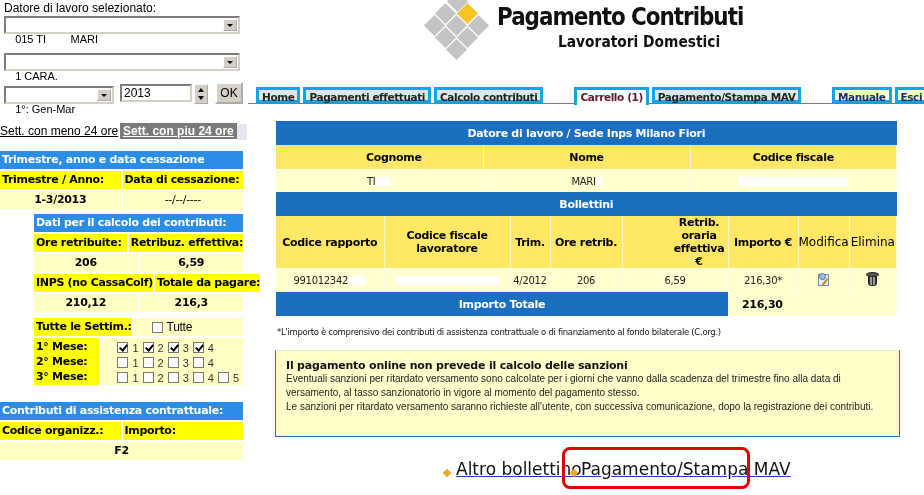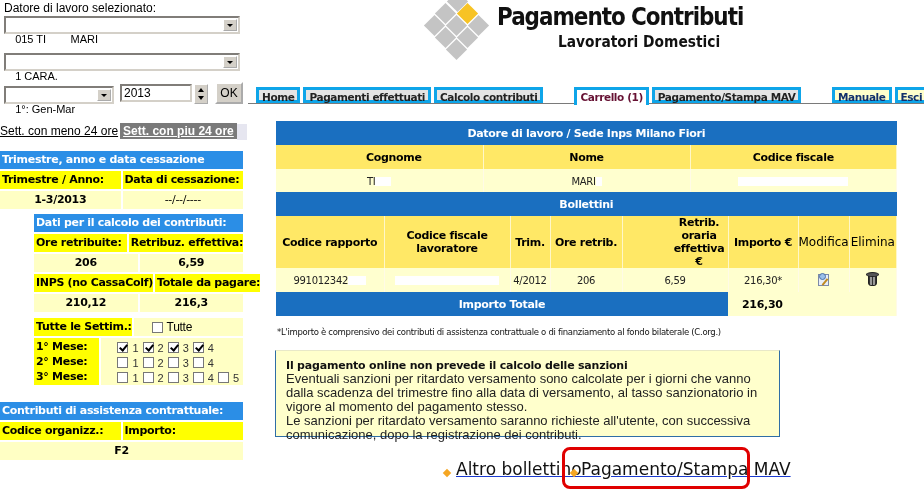--- a/index.html
+++ b/index.html
@@ -72,23 +72,23 @@
   .icon-edit { display:inline-block; width: 14px; height: 14px; position: relative; }
   .icon-edit .pg { position:absolute; left:1px; top:2px; width: 11px; height: 12px; background: #e8eef8; border: 1px solid #7d8aa8; }
   .icon-edit .lens { position:absolute; left:2px; top:1px; width: 7px; height: 7px; border-radius: 50%; background: #9cc0ea; border: 1px solid #4b6fa5; }
   .icon-edit .pen { position:absolute; left:7px; top:6px; width: 2px; height: 8px; background: #c08a20; transform: rotate(40deg); }
   .icon-trash { display:inline-block; width: 13px; height: 15px; position: relative; }
   .icon-trash .lid { position:absolute; left:0; top:0; width:13px; height:5px; border-radius: 50%; background:#555; border:1px solid #222; }
   .icon-trash .body { position:absolute; left:2px; top:3px; width:9px; height:11px; background: repeating-linear-gradient(90deg,#333 0 1px,#999 1px 3px); border: 1px solid #222; border-radius: 0 0 3px 3px; }
 
   .footnote { position: absolute; left: 277px; top: 327px; font-family: "DejaVu Sans", sans-serif; font-size: 8.5px; letter-spacing: -0.3px; color: #111; white-space: nowrap; }
 
-  .notice { position: absolute; left: 275px; top: 350px; width: 505px; height: 87px; background: #ffffcc; border: 1px solid #2f6ea6; border-top: 1px solid #e8e8c8; padding: 8px 10px; }
+  .notice { position: absolute; left: 275px; top: 350px; width: 625px; height: 87px; background: #ffffcc; border: 1px solid #2f6ea6; border-top: 1px solid #e8e8c8; padding: 8px 10px; }
   .notice .n-title { font-family: "DejaVu Sans", sans-serif; font-weight: bold; font-size: 11px; letter-spacing: -0.2px; color: #111; line-height: 13px; }
-  .notice .n-body { font-size: 13px; line-height: 14px; color: #222; }
+  .notice .n-body { font-size: 10px; line-height: 14px; color: #222; }
   .diamond { position: absolute; width: 6px; height: 6px; background: #f5a623; transform: rotate(45deg); }
   .blink { position: absolute; font-family: "DejaVu Sans", sans-serif; font-size: 17px; color: #111; text-decoration: underline; text-decoration-color: #1a3ad0; white-space: nowrap; }
   .highlight-box { position: absolute; left: 562px; top: 447px; width: 188px; height: 42px; border: 3px solid #e00000; border-radius: 8px; }
 </style>
 </head>
 <body>
 
 <div class="lbl-datore">Datore di lavoro selezionato:</div>
 <div class="select sel-datore">
   <span>015 TI        MARI</span>

